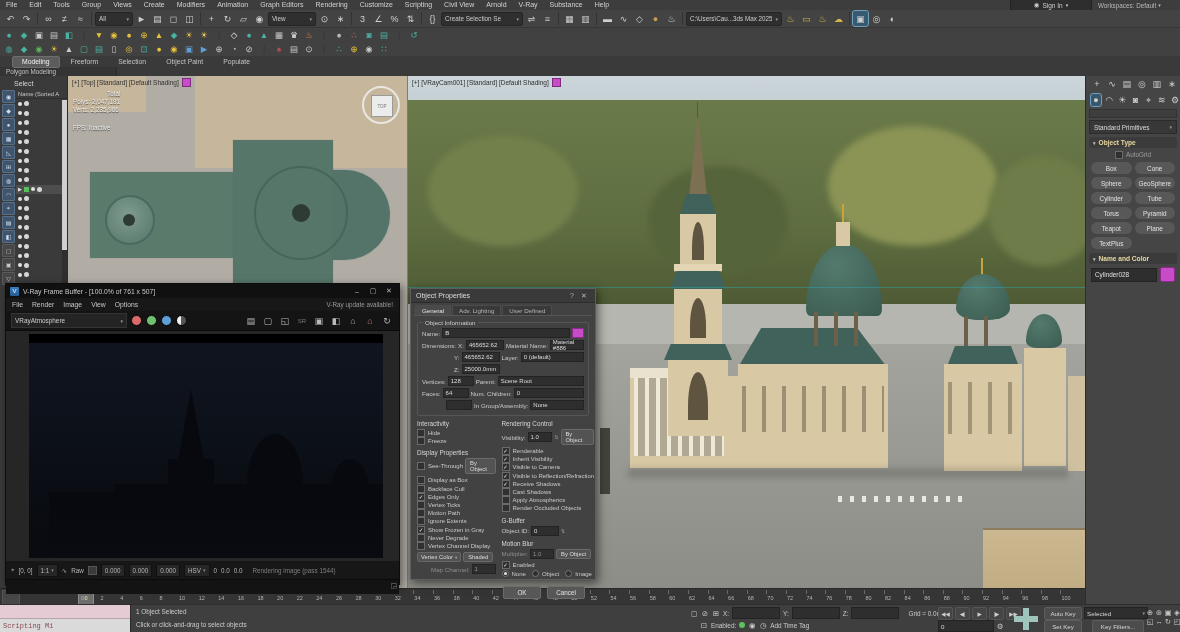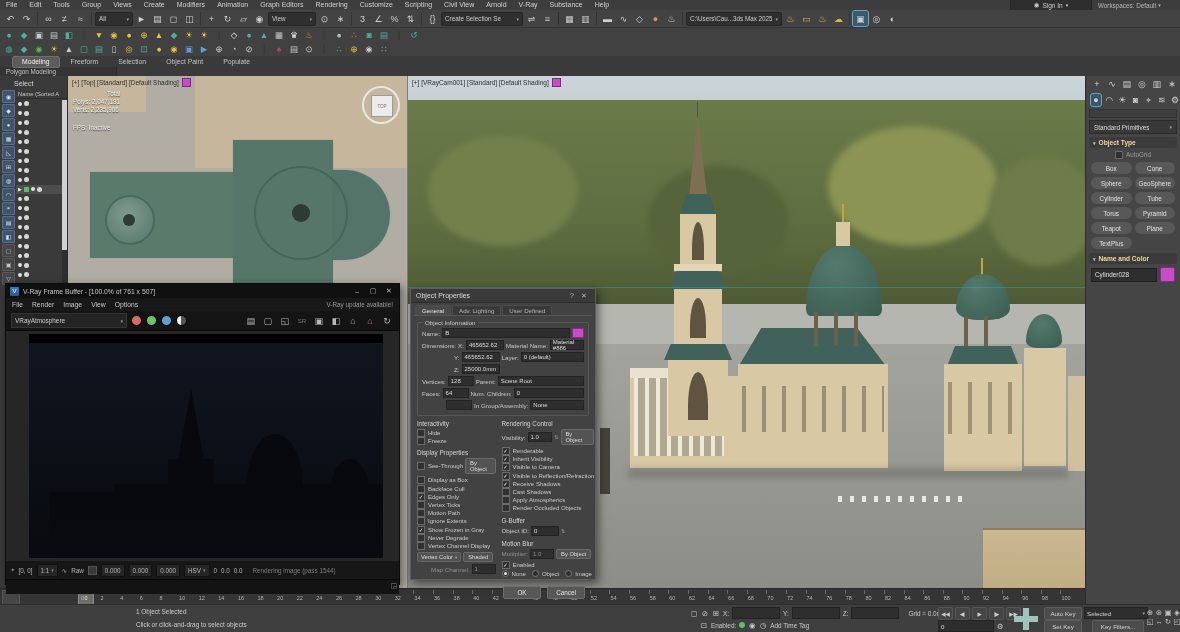--- a/index.html
+++ b/index.html
@@ -755,20 +755,24 @@
         <div class="tick">
           <span>98</span>
         </div>
         <div class="tick">
           <span>100</span>
         </div>
       </div>
   </div>
 
   <div id="statusbar" class="abs">
+    <div id="listener">
+      <div id="listenerTop"></div>
+      <div id="listenerBot">Scripting Mi</div>
+    </div>
     <div class="stxt abs" style="left:136px;top:3px;">1 Object Selected</div>
     <div class="stxt abs" style="left:136px;top:16px;">Click or click-and-drag to select objects</div>
     <div class="abs row" style="left:690px;top:2px;gap:3px;">
       <span class="navi">◻</span>
       <span class="navi">⊘</span>
       <span class="navi">⊞</span>
       <span class="stxt">X:</span>
       <span class="sfld" style="width:42px;"></span>
       <span class="stxt">Y:</span>
       <span class="sfld" style="width:42px;"></span>

